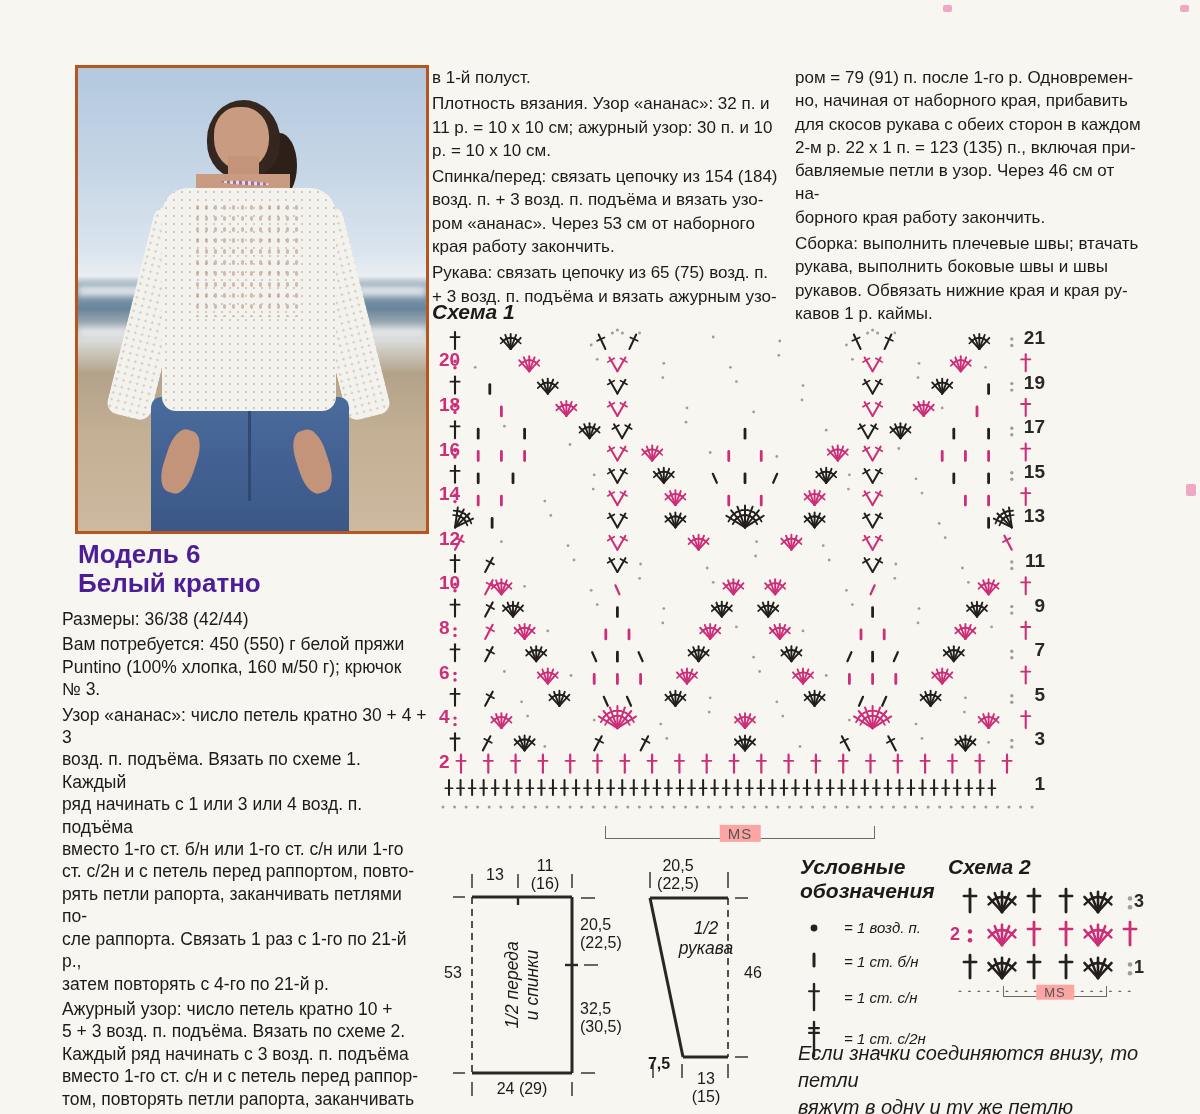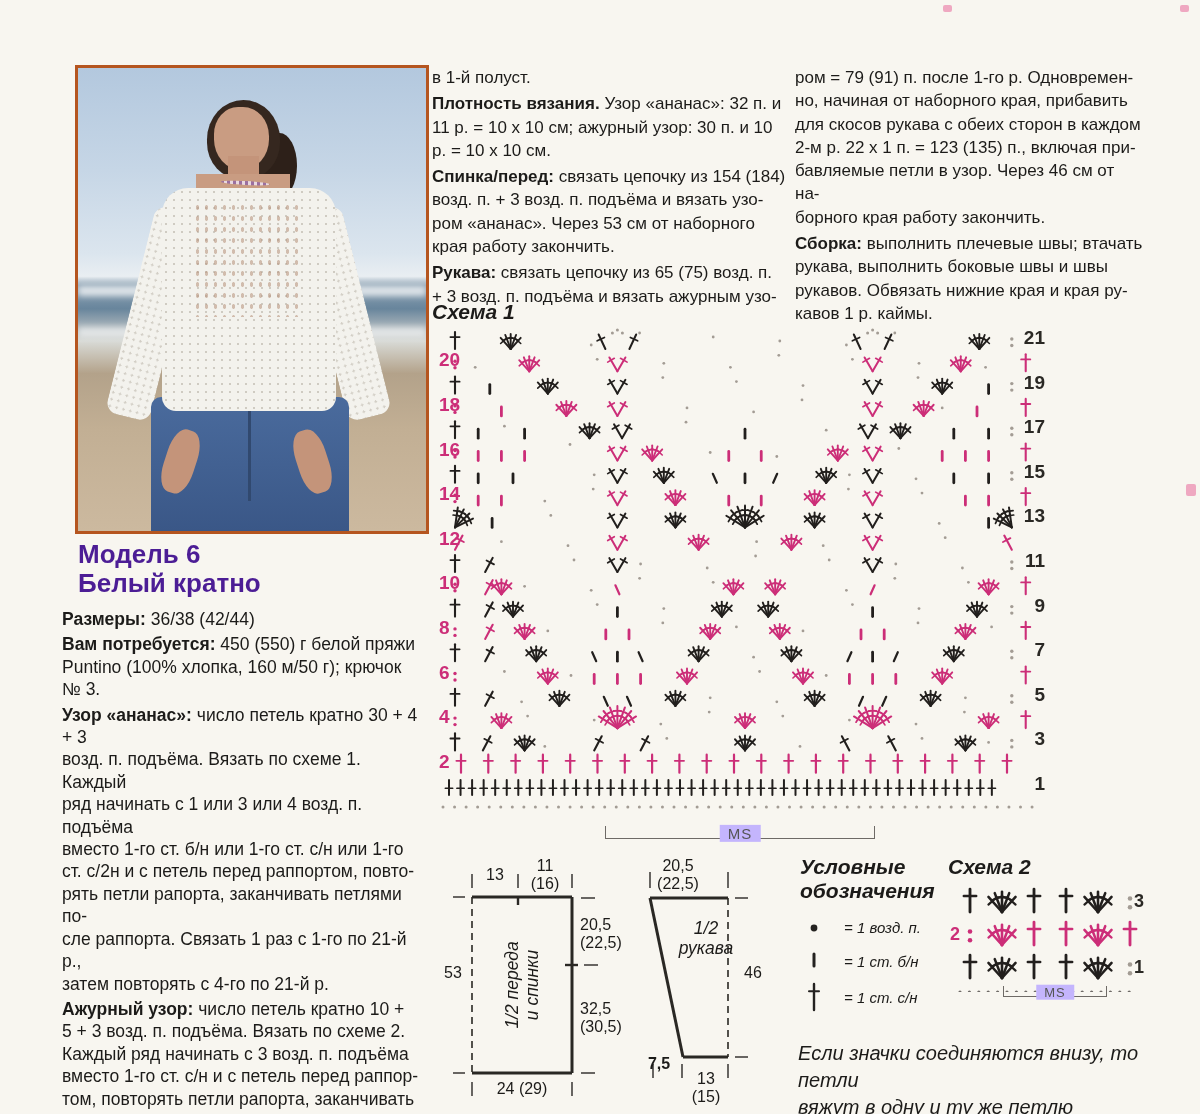--- a/index.html
+++ b/index.html
@@ -30,30 +30,30 @@
   .armR{position:absolute;left:70%;top:30%;width:13%;height:46%;background:#f3f2ed;border-radius:12px;
     transform:rotate(-14deg);background-image:radial-gradient(#d2cec5 1.2px,transparent 1.4px);background-size:7px 7px;}
   .jeans{position:absolute;left:21%;top:71%;width:57%;height:29%;background:linear-gradient(180deg,#4a6b9d,#3a5787);border-radius:10px 10px 0 0;}
   .jeans:before{content:"";position:absolute;left:49%;top:8%;width:3px;height:70%;background:#31496f;}
   .handL{position:absolute;left:25%;top:78%;width:9%;height:14%;background:#c4947a;border-radius:40%;transform:rotate(18deg);}
   .handR{position:absolute;left:63%;top:78%;width:9%;height:14%;background:#c4947a;border-radius:40%;transform:rotate(-18deg);}
   
   .title{left:78px;top:540px;color:#4c1d95;font-size:26px;font-weight:bold;line-height:29px;}
   .col{font-size:17px;line-height:22.5px;}
   .para{margin:0 0 3px 0;white-space:pre-line;}
-  .lead{font-weight:bold;}
+  .lead{font-weight:normal;}
   .lead:empty{display:none;}
   .lead:after{content:" ";}
   #col-left{left:62px;top:608px;width:366px;font-size:17.5px;line-height:22.4px;}
   #col-mid{left:432px;top:66px;width:362px;line-height:23.3px;}
   #col-right{left:795px;top:66px;width:348px;line-height:23.3px;}
   .schemalabel{font-size:21px;font-weight:bold;font-style:italic;}
   
   .ms-bracket{border-left:1.5px solid #6e6a66;border-right:1.5px solid #6e6a66;border-bottom:1.5px solid #6e6a66;}
-  .ms-label{position:absolute;left:50%;top:50%;transform:translate(-50%,-42%);background:#c4b5fd;
+  .ms-label{position:absolute;left:50%;top:50%;transform:translate(-50%,-42%);background:#fca5a5;
     padding:0 8px;font-size:15px;color:#555;letter-spacing:1px;}
   
   .legend-item{display:flex;align-items:center;gap:12px;height:34px;}
   .legend-text{font-size:15px;font-style:italic;}
   .note{font-size:20px;font-style:italic;line-height:27px;}
   .dim{font-size:16px;white-space:pre-line;text-align:center;}
   .dim.la{text-align:left;}
   .piece-label{font-style:italic;font-size:17.5px;line-height:20px;text-align:center;white-space:pre-line;}
   .rot{transform:rotate(-90deg);}
   .regmark{background:#e8679a;opacity:.55;border-radius:2px;}
@@ -1340,20 +1340,28 @@
       </svg>
     <span class="legend-text">= 1 ст. б/н</span>
   </div>
   <div class="legend-item" style="height:38px;">
     <svg width="30" height="38" class="lgsym">
         <line x1="12" y1="32" x2="12" y2="6" stroke="#242220" stroke-width="2.4" stroke-linecap="round"></line>
         <line x1="7" y1="13.280000000000001" x2="17" y2="13.280000000000001" stroke="#242220" stroke-width="2.04" stroke-linecap="round"></line>
       </svg>
     <span class="legend-text">= 1 ст. с/н</span>
   </div>
+  <div class="legend-item" style="height:44px;">
+    <svg width="30" height="44" class="lgsym">
+        <line x1="12" y1="40" x2="12" y2="6" stroke="#242220" stroke-width="2.4" stroke-linecap="round"></line>
+        <line x1="7" y1="16.88" x2="17" y2="16.88" stroke="#242220" stroke-width="2.04" stroke-linecap="round"></line>
+        <line x1="7" y1="12.120000000000001" x2="17" y2="12.120000000000001" stroke="#242220" stroke-width="2.04" stroke-linecap="round"></line>
+      </svg>
+    <span class="legend-text">= 1 ст. с/2н</span>
+  </div>
 </div>
 
 <div class="abs schemalabel" style="left:948px;top:855px;">Схема 2</div>
 <svg id="schema2" class="abs" style="left:948px;top:880px;" width="200" height="112" viewBox="0 0 200 112">
     <line x1="22" y1="98" x2="22" y2="75.05" stroke="#221f1d" stroke-width="2.8350000000000004" stroke-linecap="round"></line>
     <line x1="15.79" y1="81.935" x2="28.21" y2="81.935" stroke="#221f1d" stroke-width="2.4097500000000003" stroke-linecap="round"></line>
     <line x1="54" y1="98" x2="40.45010522123312" y2="82.95131728408276" stroke="#221f1d" stroke-width="2.565" stroke-linecap="round"></line>
     <line x1="40.431742804588815" y1="90.59758845516053" x2="48.056408713986876" y2="83.73230843391865" stroke="#221f1d" stroke-width="2.18025" stroke-linecap="round"></line>
     <line x1="54" y1="98" x2="46.74304902170767" y2="79.09499636343166" stroke="#221f1d" stroke-width="2.565" stroke-linecap="round"></line>
     <line x1="43.98572770769888" y1="86.2268249628382" x2="53.56426288356017" y2="82.5499698005034" stroke="#221f1d" stroke-width="2.18025" stroke-linecap="round"></line>

